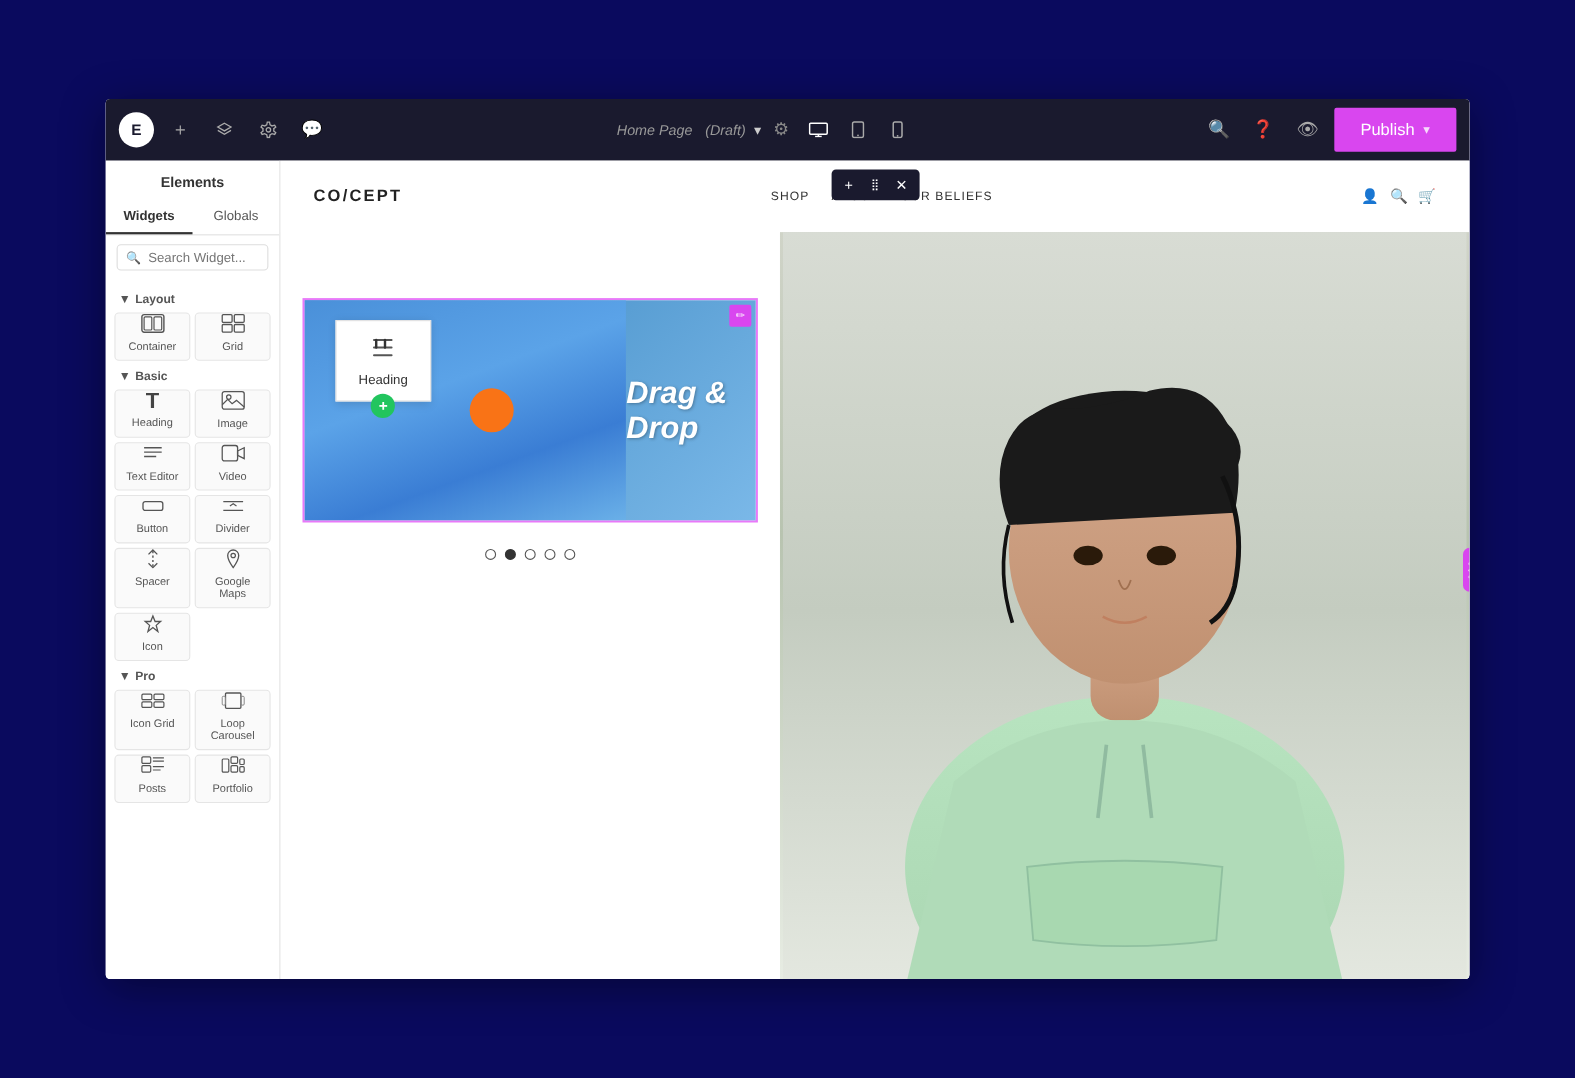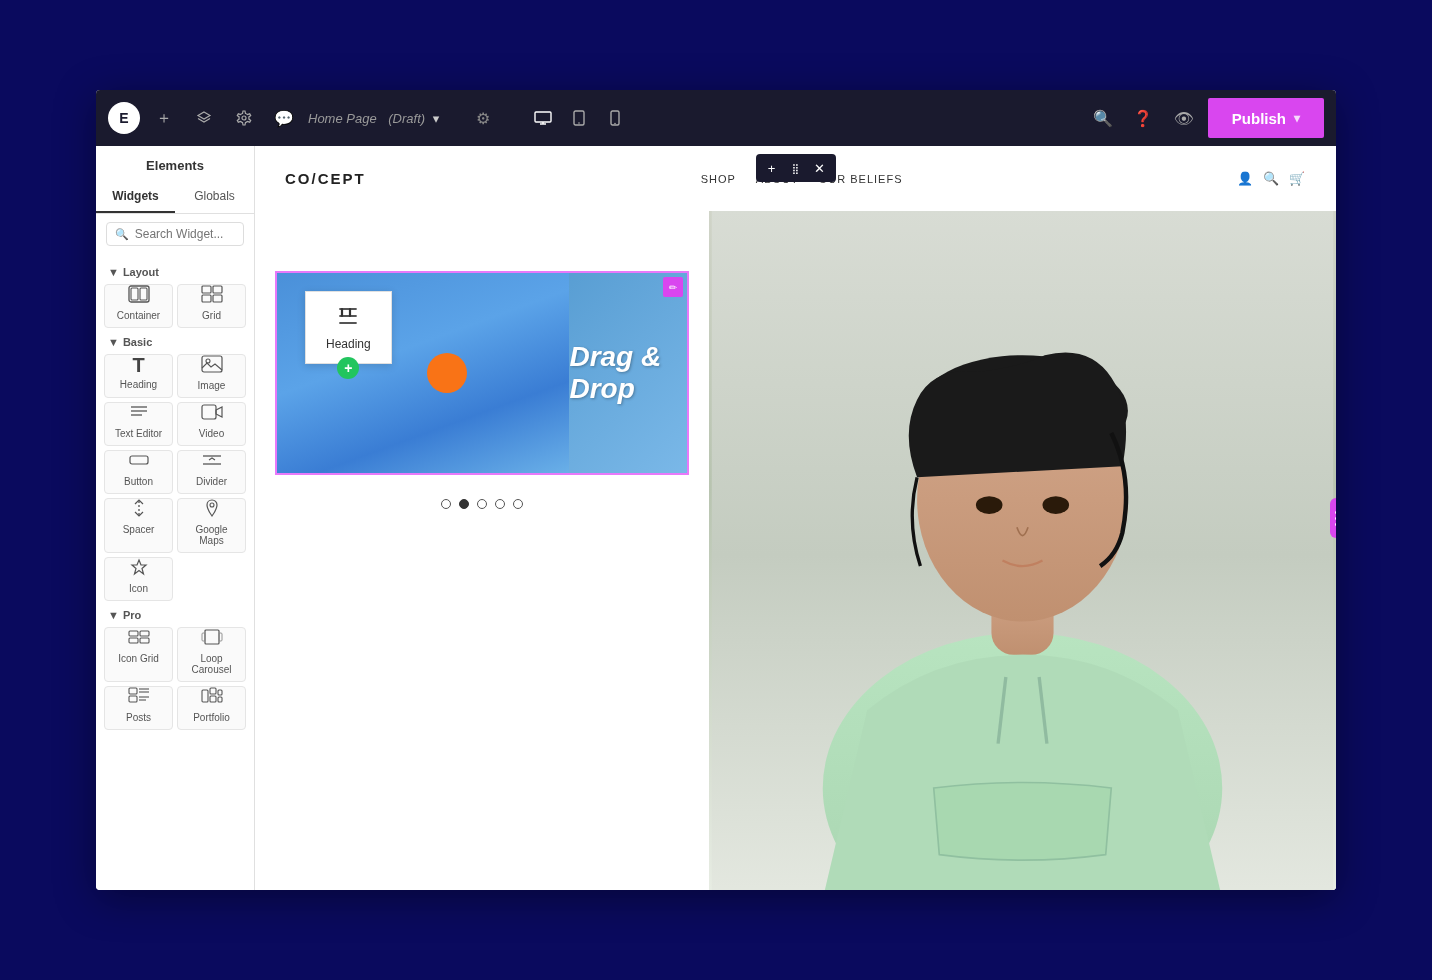--- a/index.html
+++ b/index.html
@@ -55,21 +55,22 @@
       justify-content: center;
       color: #aaa;
       cursor: pointer;
       border-radius: 4px;
       font-size: 16px;
     }
     .top-bar-center {
       flex: 1;
       display: flex;
       align-items: center;
-      gap: 30px;
+      justify-content: center;
+      gap: 4px;
     }
     .page-title-btn {
       background: transparent;
       border: none;
       color: #ccc;
       font-size: 13px;
       cursor: pointer;
       display: flex;
       align-items: center;
       gap: 4px;
@@ -115,21 +116,21 @@
       color: #aaa;
       cursor: pointer;
     }
     .publish-btn {
       background: #d946ef;
       color: #fff;
       border: none;
       height: 40px;
       padding: 0 24px;
       font-size: 15px;
-      font-weight: 700;
+      font-weight: 400;
       cursor: pointer;
       display: flex;
       align-items: center;
       gap: 8px;
       border-radius: 2px;
     }
     .publish-btn .chevron {
       font-size: 12px;
       opacity: 0.8;
     }

